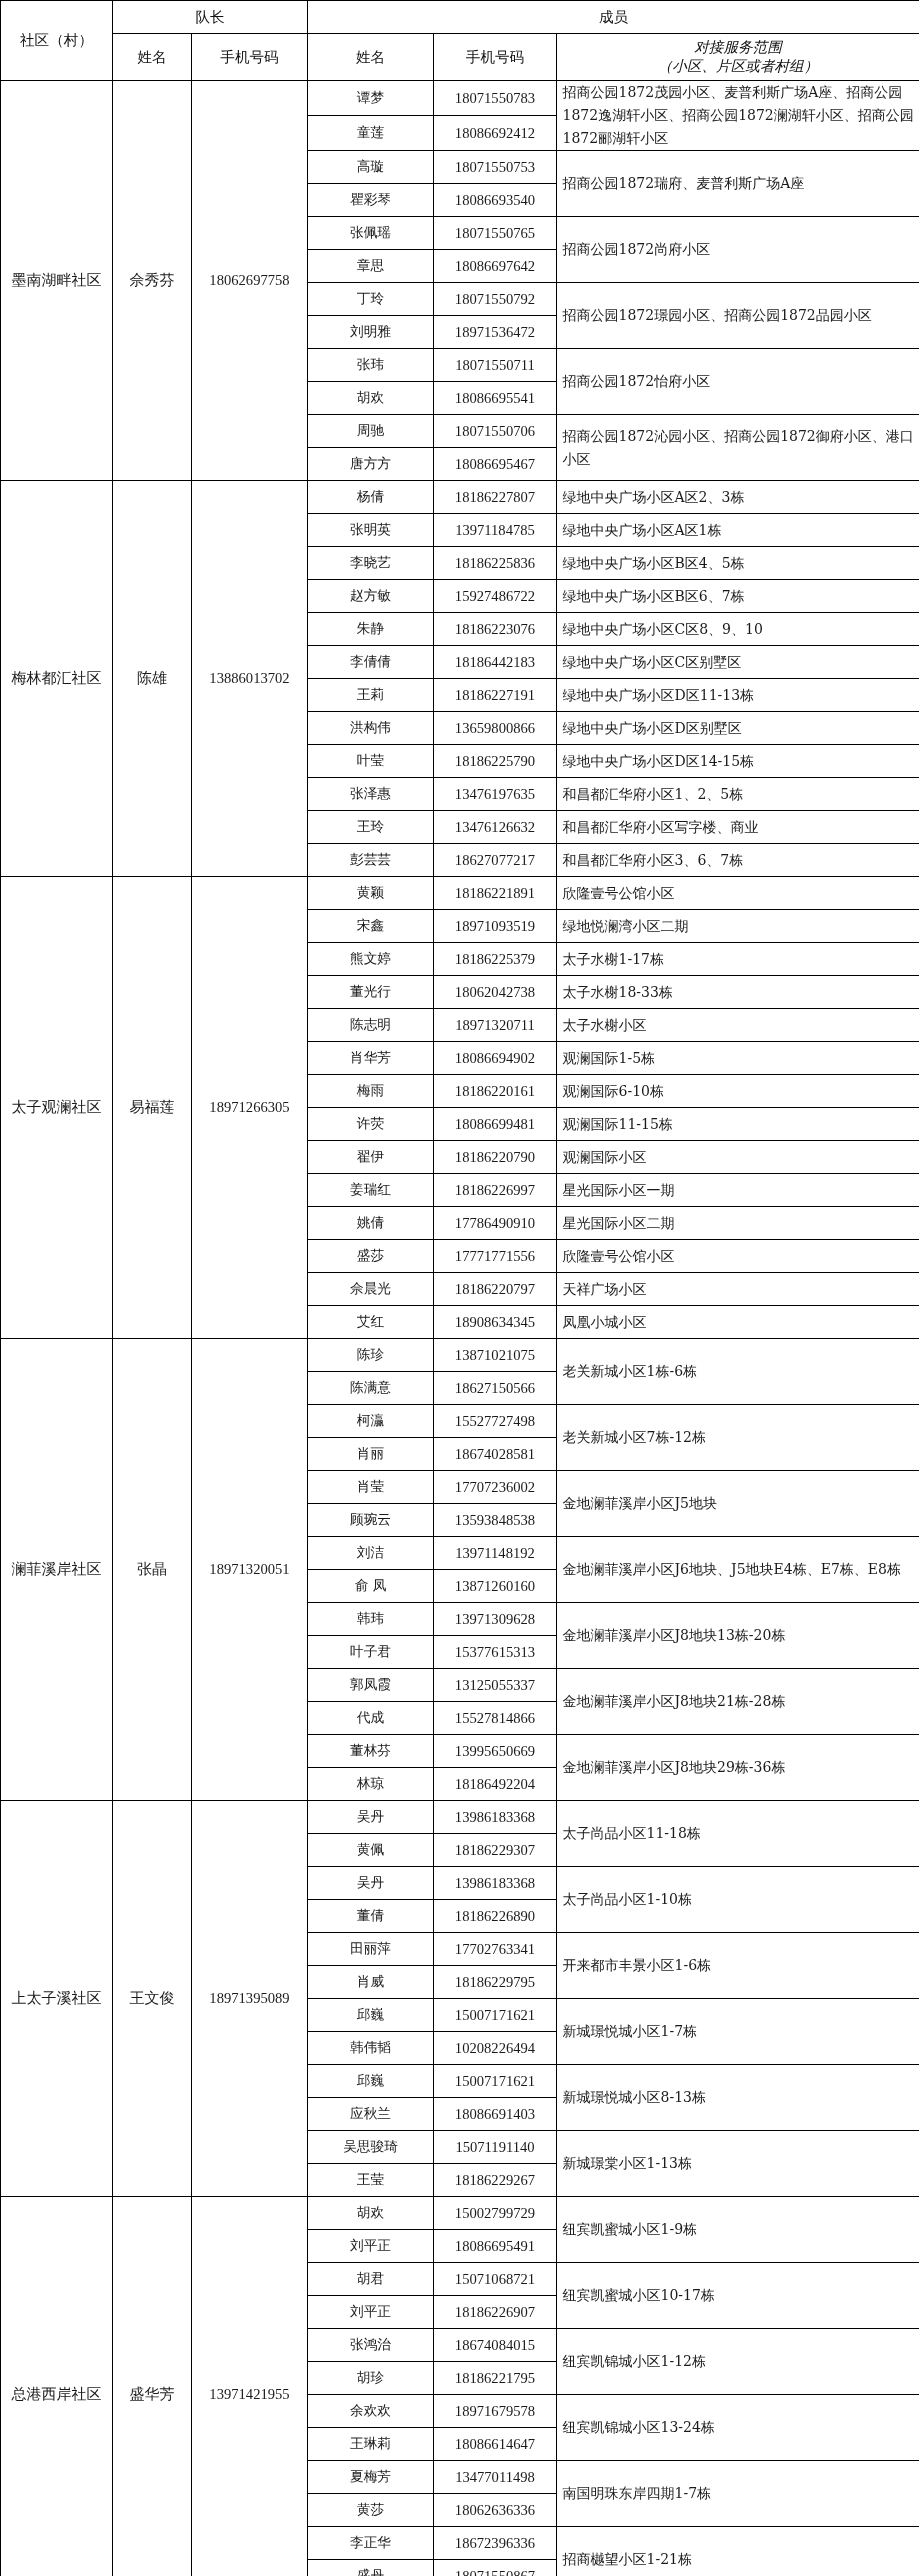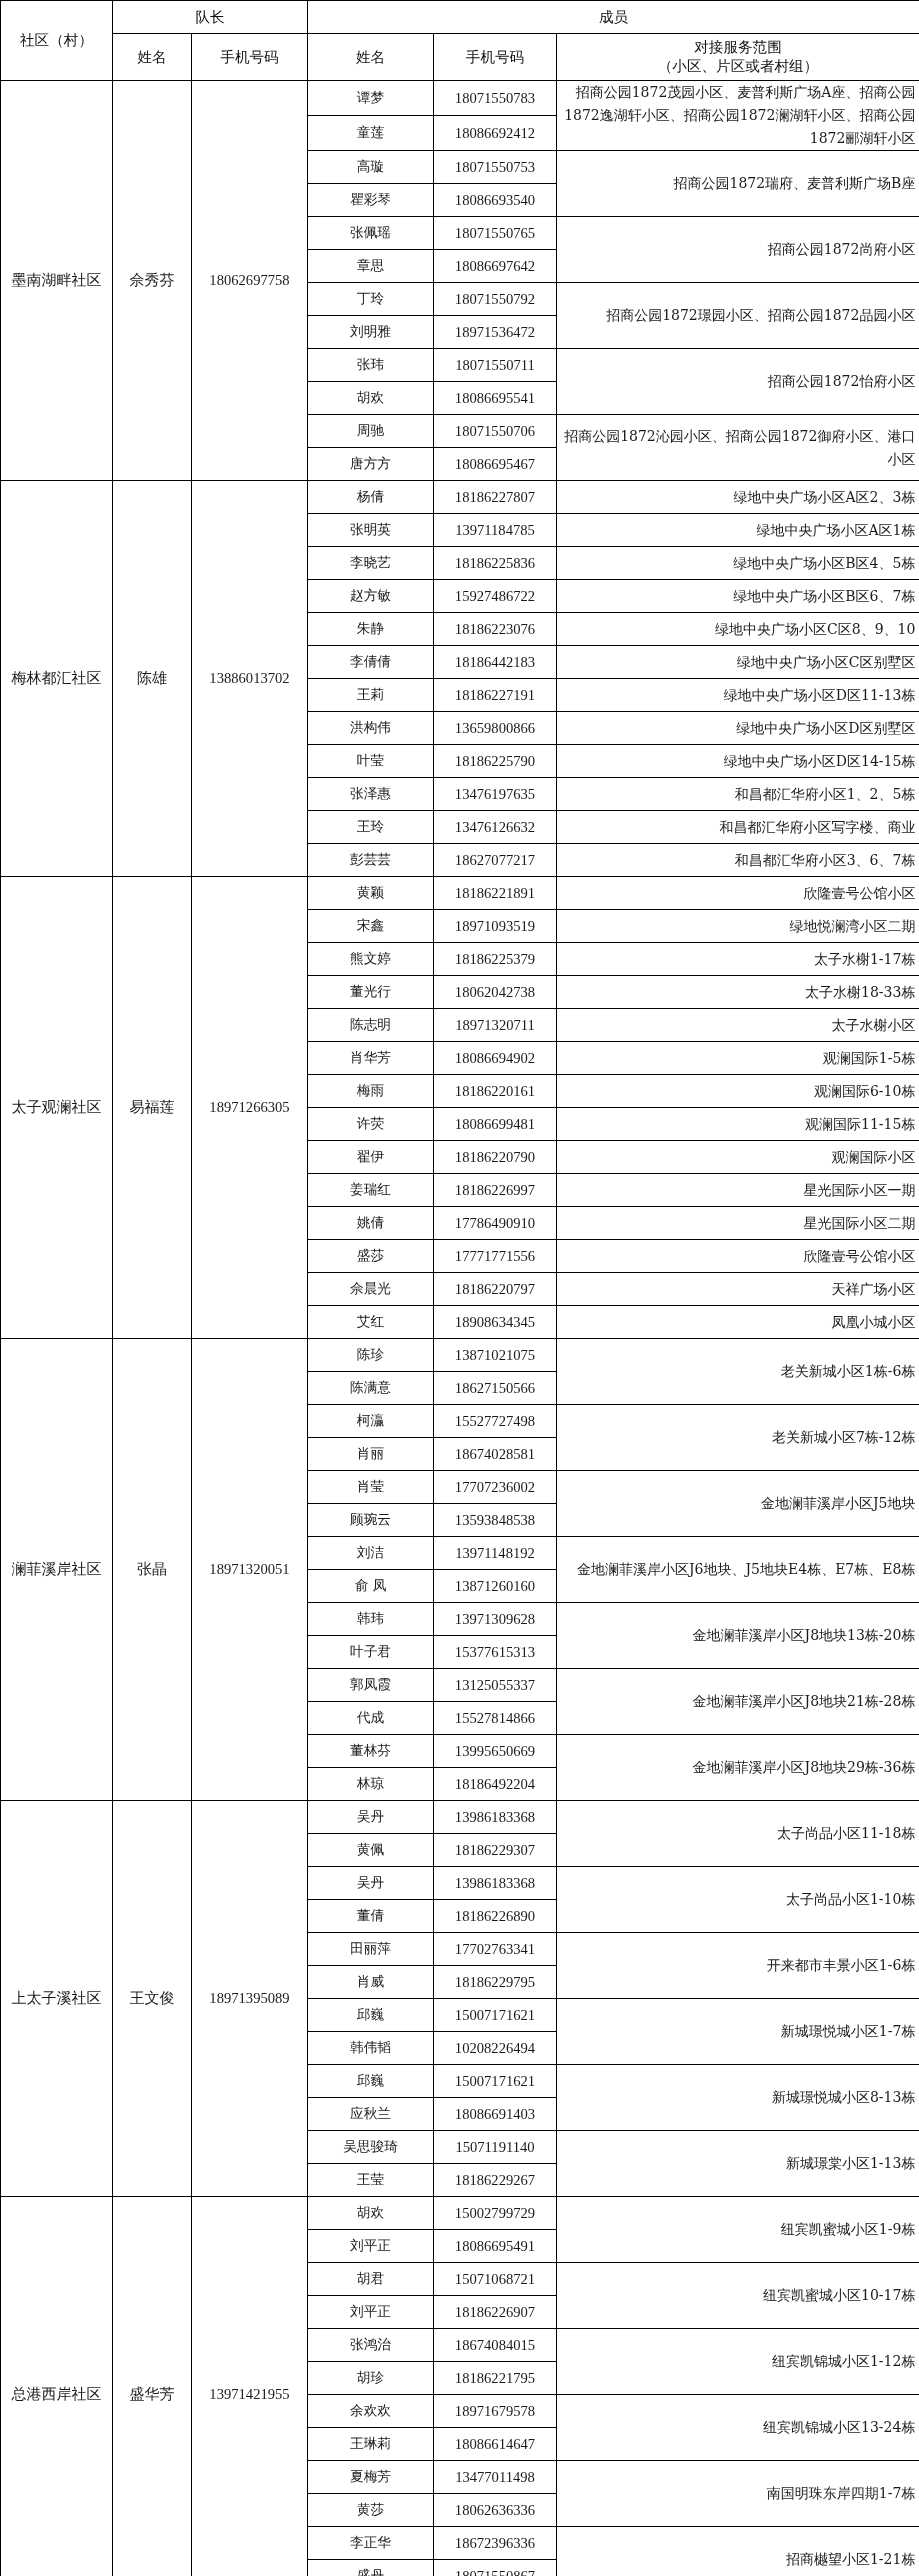--- a/index.html
+++ b/index.html
@@ -3,24 +3,24 @@
 <meta charset="utf-8">
 <style>
   html, body { margin:0; padding:0; background:#ffffff; }
   body { width:920px; height:2576px; overflow:hidden; font-family:"DejaVu Serif","Liberation Serif",serif; color:#1a1a1a; }
   table { border-collapse:collapse; table-layout:fixed; width:919px; position:absolute; left:0; top:0; }
   td, th { border:1.4px solid #000; padding:0; font-size:13.7px; font-weight:normal; text-align:center; vertical-align:middle; overflow:hidden; }
   th { font-family:"DejaVu Sans","Liberation Sans",sans-serif; font-size:14.6px; color:#111;margin-left:8px; }
   tr.h1 { height:33px; }
   tr.h2 { height:47px;padding-left:44px; }
   tr.r { height:33px; }
-  td.scope { text-align:right; padding-left:5.5px; padding-right:3.6px; line-height:23px; font-size:14px; }
+  td.scope { text-align:left; padding-left:5.5px; padding-right:3.6px; line-height:23px; font-size:14px; }
   td.num { font-family:"Liberation Serif","DejaVu Serif",serif; font-size:14.6px; }
   td.comm { font-size:15px; }
-  .sub { display:block; }
+  .sub { display:block;font-style:italic; }
 </style>
 </head>
 <body>
 
 <table>
   <colgroup>
     <col style="width:112px">
       <col style="width:79px">
       <col style="width:116px">
     <col style="width:126px">
@@ -53,21 +53,21 @@
         <td class="num">18071550783</td>
         <td rowspan="2" class="scope">招商公园1872茂园小区、麦普利斯广场A座、招商公园1872逸湖轩小区、招商公园1872澜湖轩小区、招商公园1872郦湖轩小区</td>
       </tr>
       <tr class="r">
         <td>童莲</td>
         <td class="num">18086692412</td>
       </tr>
       <tr class="r">
         <td>高璇</td>
         <td class="num">18071550753</td>
-        <td rowspan="2" class="scope">招商公园1872瑞府、麦普利斯广场B座</td>
+        <td rowspan="2" class="scope">招商公园1872瑞府、麦普利斯广场A座</td>
       </tr>
       <tr class="r">
         <td>瞿彩琴</td>
         <td class="num">18086693540</td>
       </tr>
       <tr class="r">
         <td>张佩瑶</td>
         <td class="num">18071550765</td>
         <td rowspan="2" class="scope">招商公园1872尚府小区</td>
       </tr>

